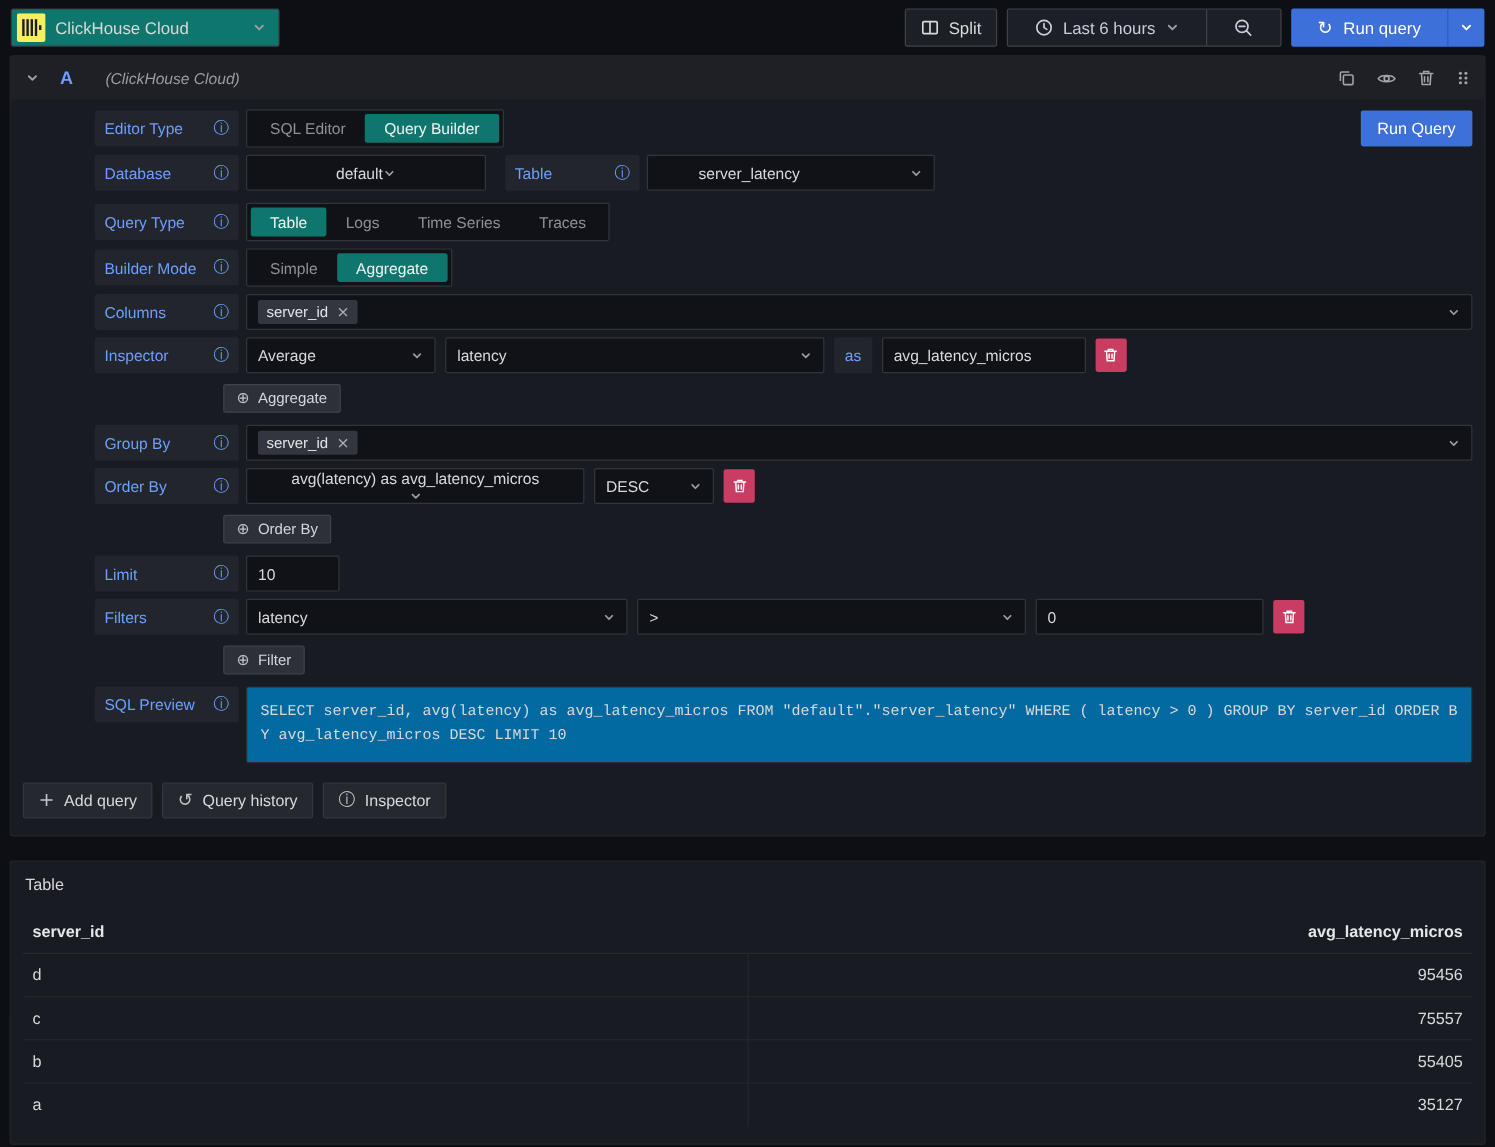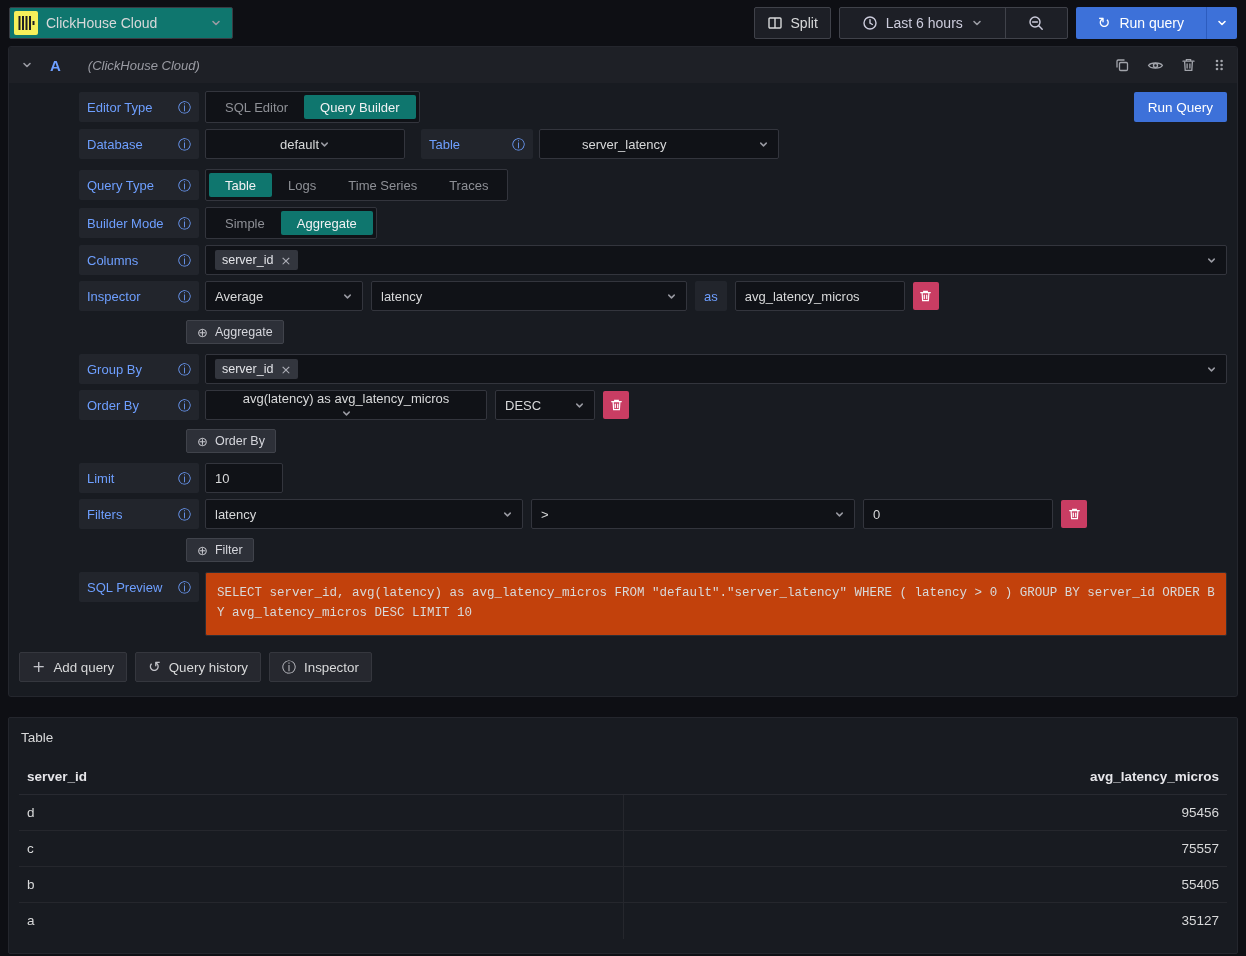--- a/index.html
+++ b/index.html
@@ -77,21 +77,21 @@
 
   .sub-row { margin:9px 0 10px 139px; }
   .add-btn {
     height:24px; display:inline-flex; align-items:center; gap:7px; padding:0 10px;
     background:#2d3038; border:1px solid #40434b; border-radius:2px; color:#d5d6dc; font-weight:500; font-size:12.5px; cursor:pointer;
   }
   .add-btn .glyph { font-size:13px; color:#c2c3c9; }
 
   .sql-row { align-items:flex-start; margin-bottom:0; }
   .sqlbox {
-    flex:1; min-height:64px; background:#c2410c; border:1px solid #2c2e35; border-radius:2px;
+    flex:1; min-height:64px; background:#0369a1; border:1px solid #2c2e35; border-radius:2px;
     padding:10px 11px; font-family:"Liberation Mono","DejaVu Sans Mono",monospace;
     font-size:12.5px; line-height:20px; color:#d8d9da; word-break:break-all; white-space:pre-wrap;
   }
 
   .q-footer { display:flex; gap:8px; padding:14px 10px 14px 10px; }
   .foot-btn {
     height:30px; display:inline-flex; align-items:center; gap:8px; padding:0 12px;
     background:#26282f; border:1px solid #35373e; border-radius:2px; color:#d8d9da; font-weight:500; cursor:pointer;
   }
   .foot-btn .icon, .foot-btn .glyph { color:#c2c3c9; }

